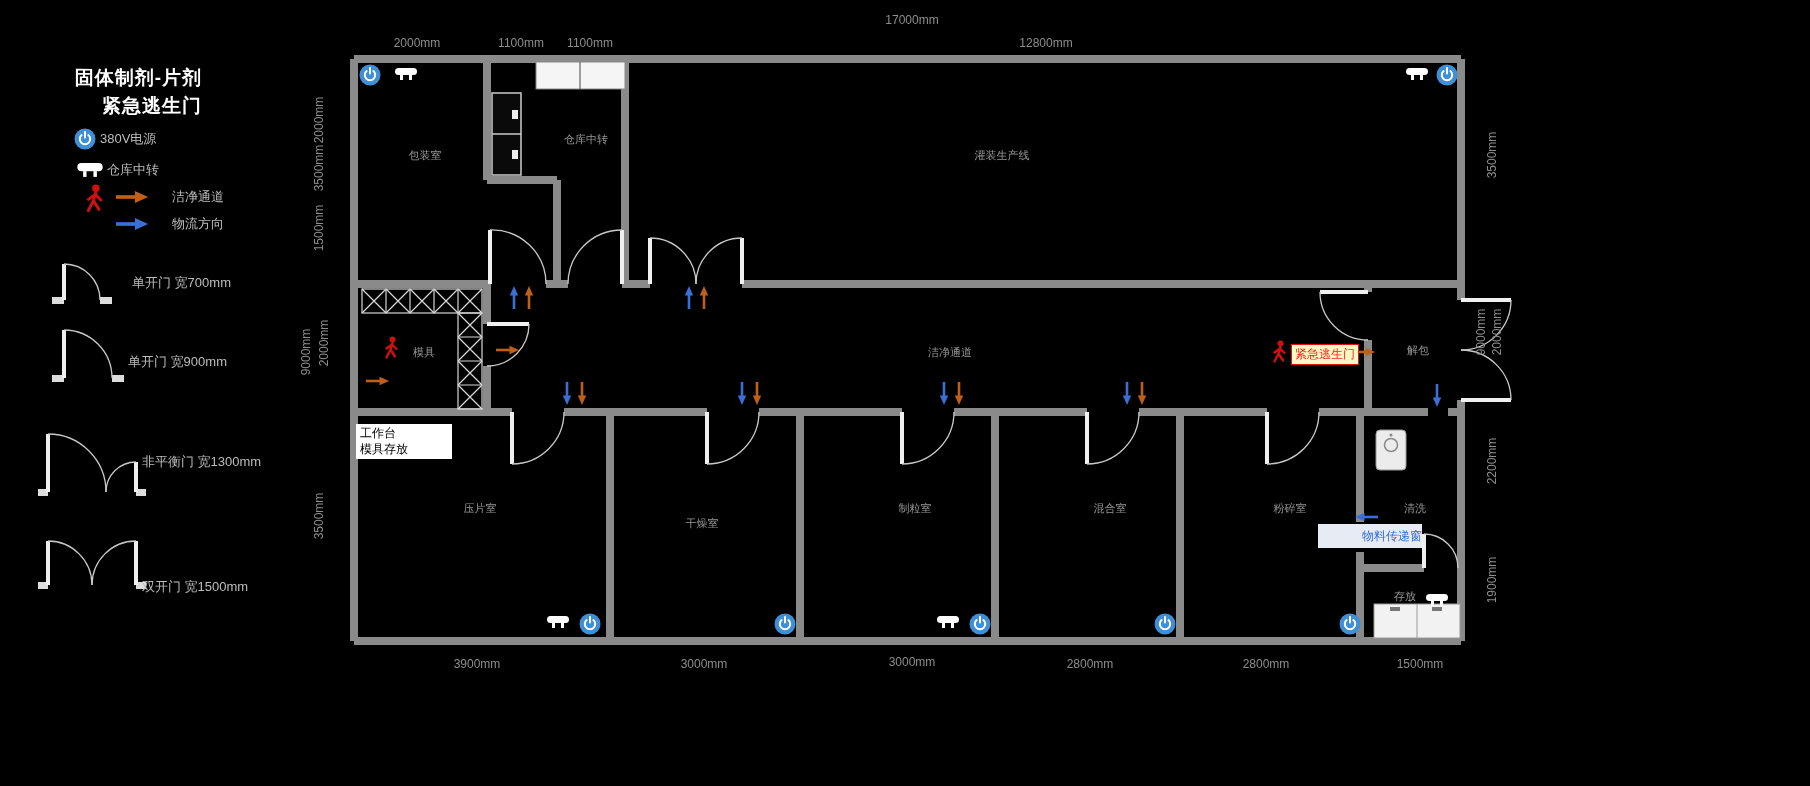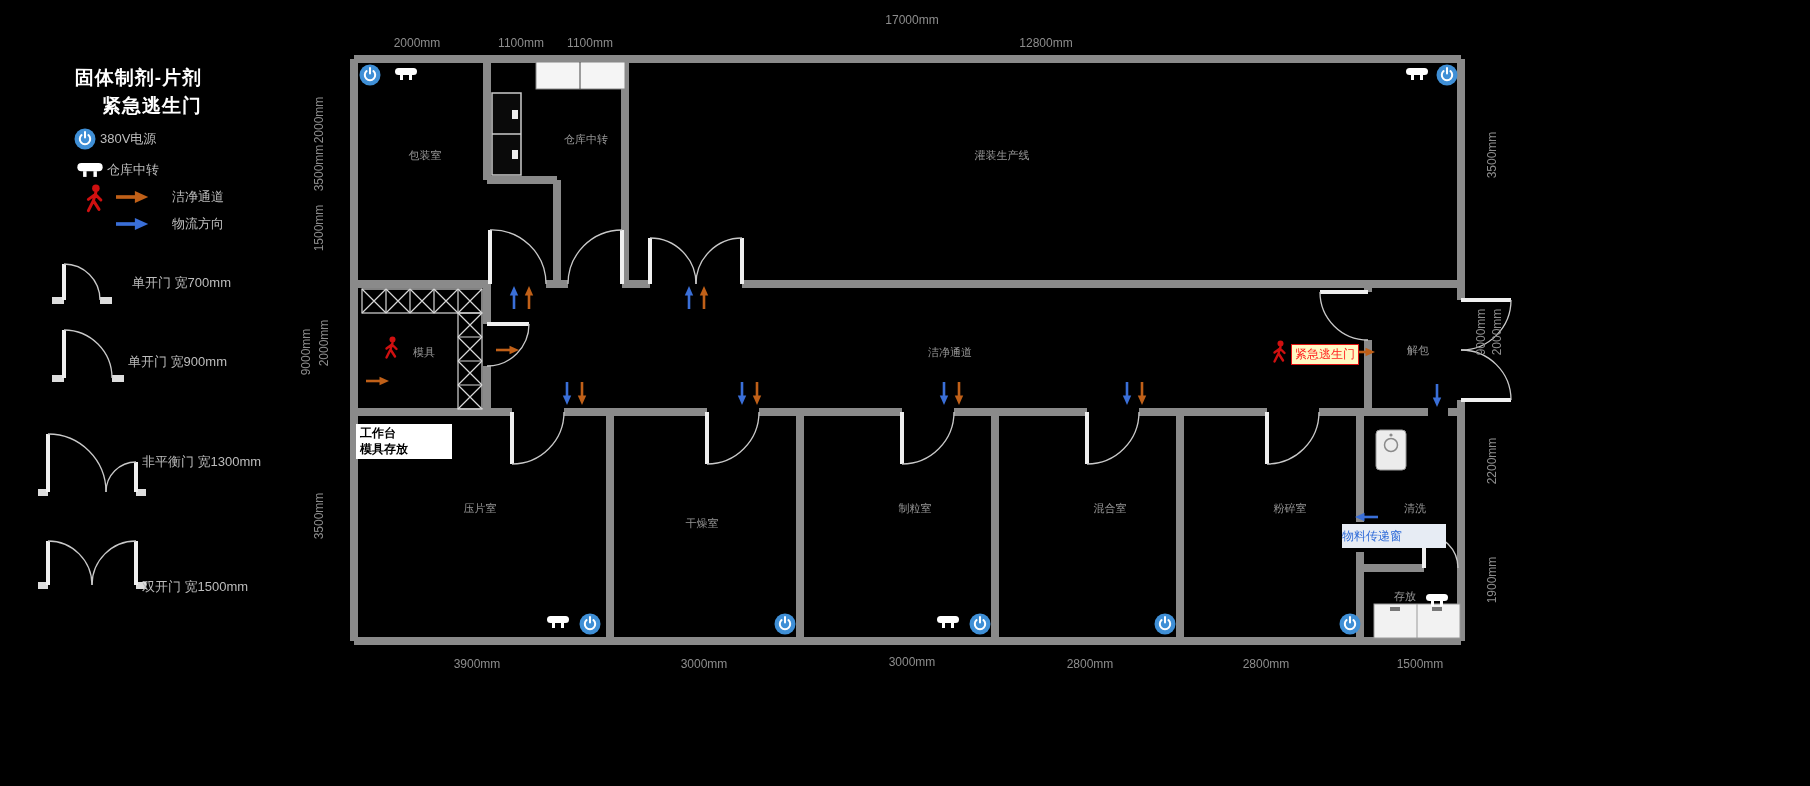--- a/index.html
+++ b/index.html
@@ -8,23 +8,23 @@
   svg.plan{position:absolute;left:0;top:0;}
   .leaf{stroke:#f0f0f0;stroke-width:4;fill:none;}
   .arc{stroke:#c9c9c9;stroke-width:1.3;fill:none;}
   .lbl{position:absolute;transform:translate(-50%,-50%);font-size:11px;color:#969696;white-space:nowrap;}
   .dim{font-size:12px;color:#8d8d8d;}
   .dim-v{transform:translate(-50%,-50%) rotate(-90deg);}
   .leg{position:absolute;transform:translateY(-50%);font-size:13px;color:#bdbdbd;white-space:nowrap;}
   .title{position:absolute;left:44px;top:64px;width:158px;text-align:right;color:#fff;
          font-weight:bold;font-size:19px;line-height:1.45;letter-spacing:1px;}
   .workbench{position:absolute;left:356px;top:424px;width:96px;background:#fff;color:#000;
-             font-size:12px;font-weight:bold;line-height:1.3;padding:2px 4px;box-sizing:border-box;}
+             font-size:12px;font-weight:normal;line-height:1.3;padding:2px 4px;box-sizing:border-box;}
   .transfer{position:absolute;left:1318px;top:524px;width:104px;height:24px;background:#e7ecf4;
-            color:#2f6bd8;font-size:12px;display:flex;align-items:center;justify-content:flex-start;margin-left:24px;}
+            color:#2f6bd8;font-size:12px;display:flex;align-items:center;justify-content:flex-end;}
   .emergency{position:absolute;left:1291px;top:344px;padding:1px 3px;border:1px solid #e01212;
              background:#fef9c3;color:#ff2020;font-size:12px;font-weight:normal;white-space:nowrap;}
 </style>
 </head>
 <body>
 
 <div class="canvas">
 
 <svg class="plan" width="1810" height="786" viewBox="0 0 1810 786">
   <defs>

